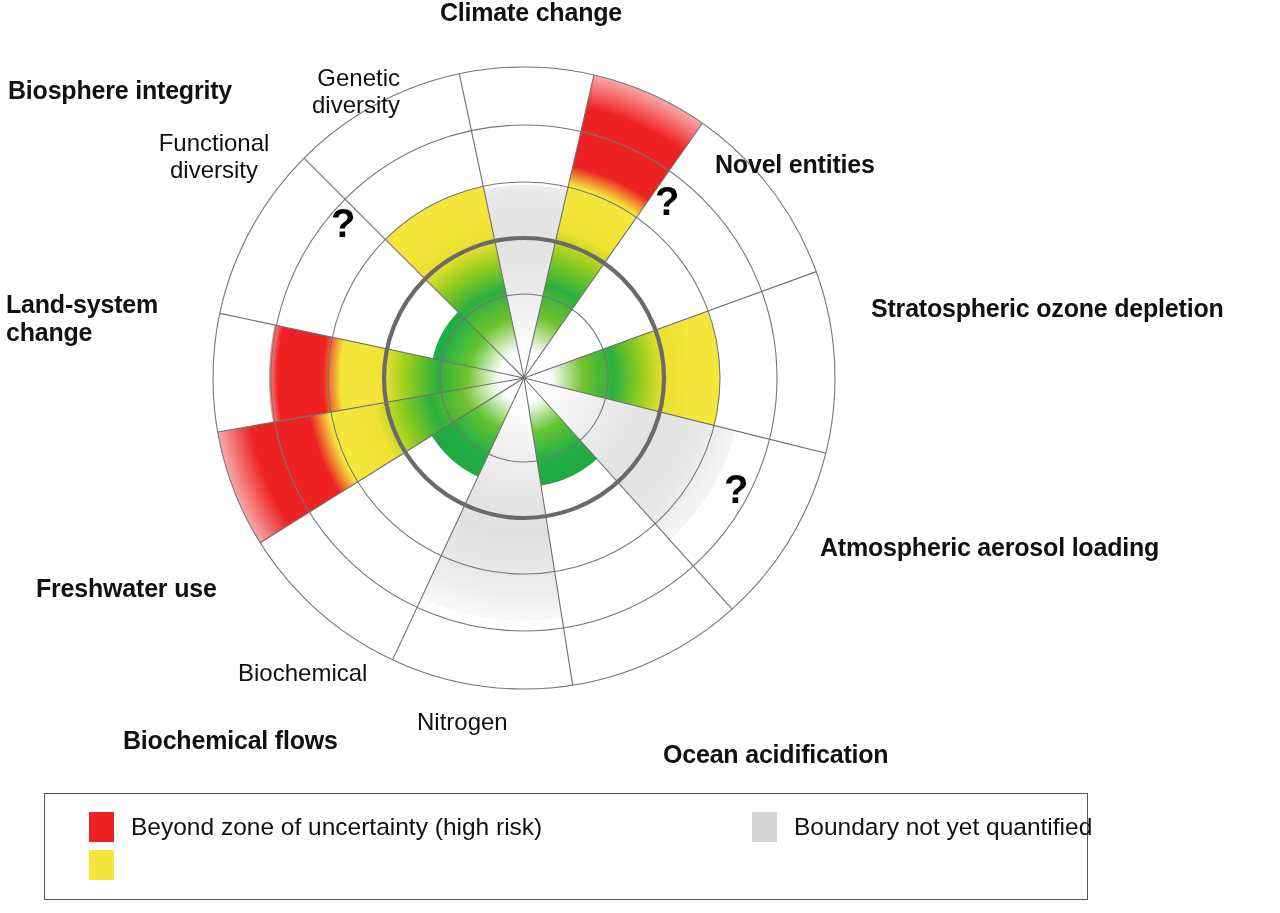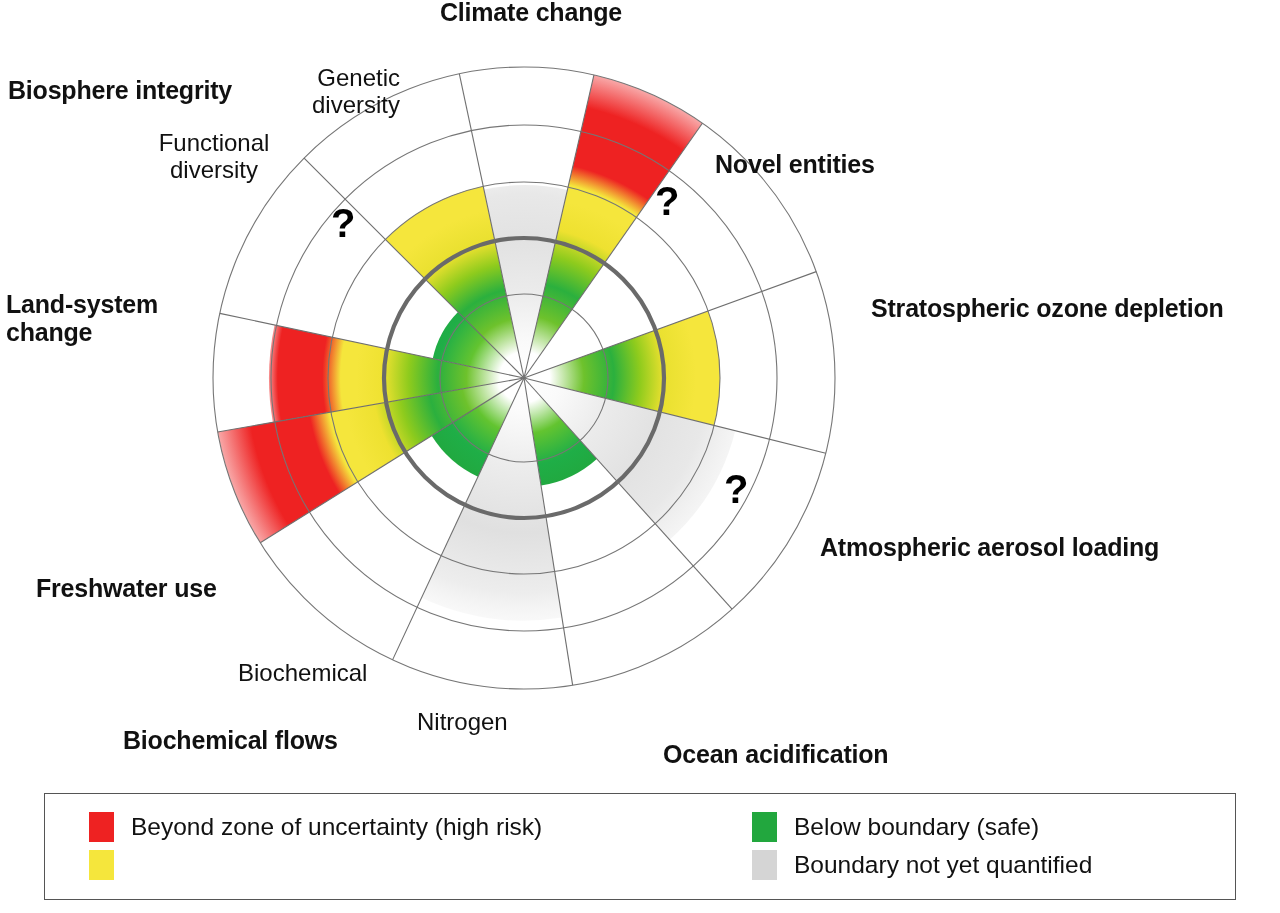--- a/index.html
+++ b/index.html
@@ -15,21 +15,21 @@
   #figure{position:absolute;left:0;top:0;width:1280px;height:913px;}
   svg.diagram{position:absolute;left:0;top:0;width:1280px;height:913px;}
 
   .lbl{position:absolute;white-space:pre;line-height:1.12;}
   .lbl-major{font-weight:bold;font-size:25px;letter-spacing:-0.2px;color:#111;}
   .lbl-minor{font-weight:normal;font-size:24px;color:#111;}
   .qmark{position:absolute;font-size:40px;font-weight:bold;color:#000;line-height:1;}
 
   
   #legend{
-    position:absolute;left:44px;top:793px;width:1192px;height:107px;
+    position:absolute;left:44px;top:793px;width:1044px;height:107px;
     border:1.5px solid #555;background:#fff;box-sizing:border-box;
   }
   .leg-col{position:absolute;top:14px;}
   .leg-col.c1{left:44px;}
   .leg-col.c2{left:707px;}
   .leg-row{display:flex;align-items:center;height:38px;}
   .leg-sw{width:25px;height:30px;margin-right:17px;flex:0 0 auto;}
   .leg-tx{font-size:24.5px;color:#111;white-space:nowrap;}
 </style>
 </head>
@@ -196,23 +196,19 @@
       <div class="leg-row">
         <span class="leg-sw" style="background: rgb(238, 34, 34);"></span>
         <span class="leg-tx">Beyond zone of uncertainty (high risk)</span>
       </div>
       <div class="leg-row">
         <span class="leg-sw" style="background: rgb(245, 230, 60);"></span>
       </div>
     </div>
     <div class="leg-col c2">
       <div class="leg-row">
-        <span class="leg-sw" style="background: rgb(34, 167, 62);"></span>
-        <span class="leg-tx">Below boundary (safe)</span>
-      </div>
-      <div class="leg-row">
         <span class="leg-sw" style="background: rgb(213, 213, 213);"></span>
         <span class="leg-tx">Boundary not yet quantified</span>
       </div>
     </div>
   </div>
 
 </div>
 
 </body></html>

